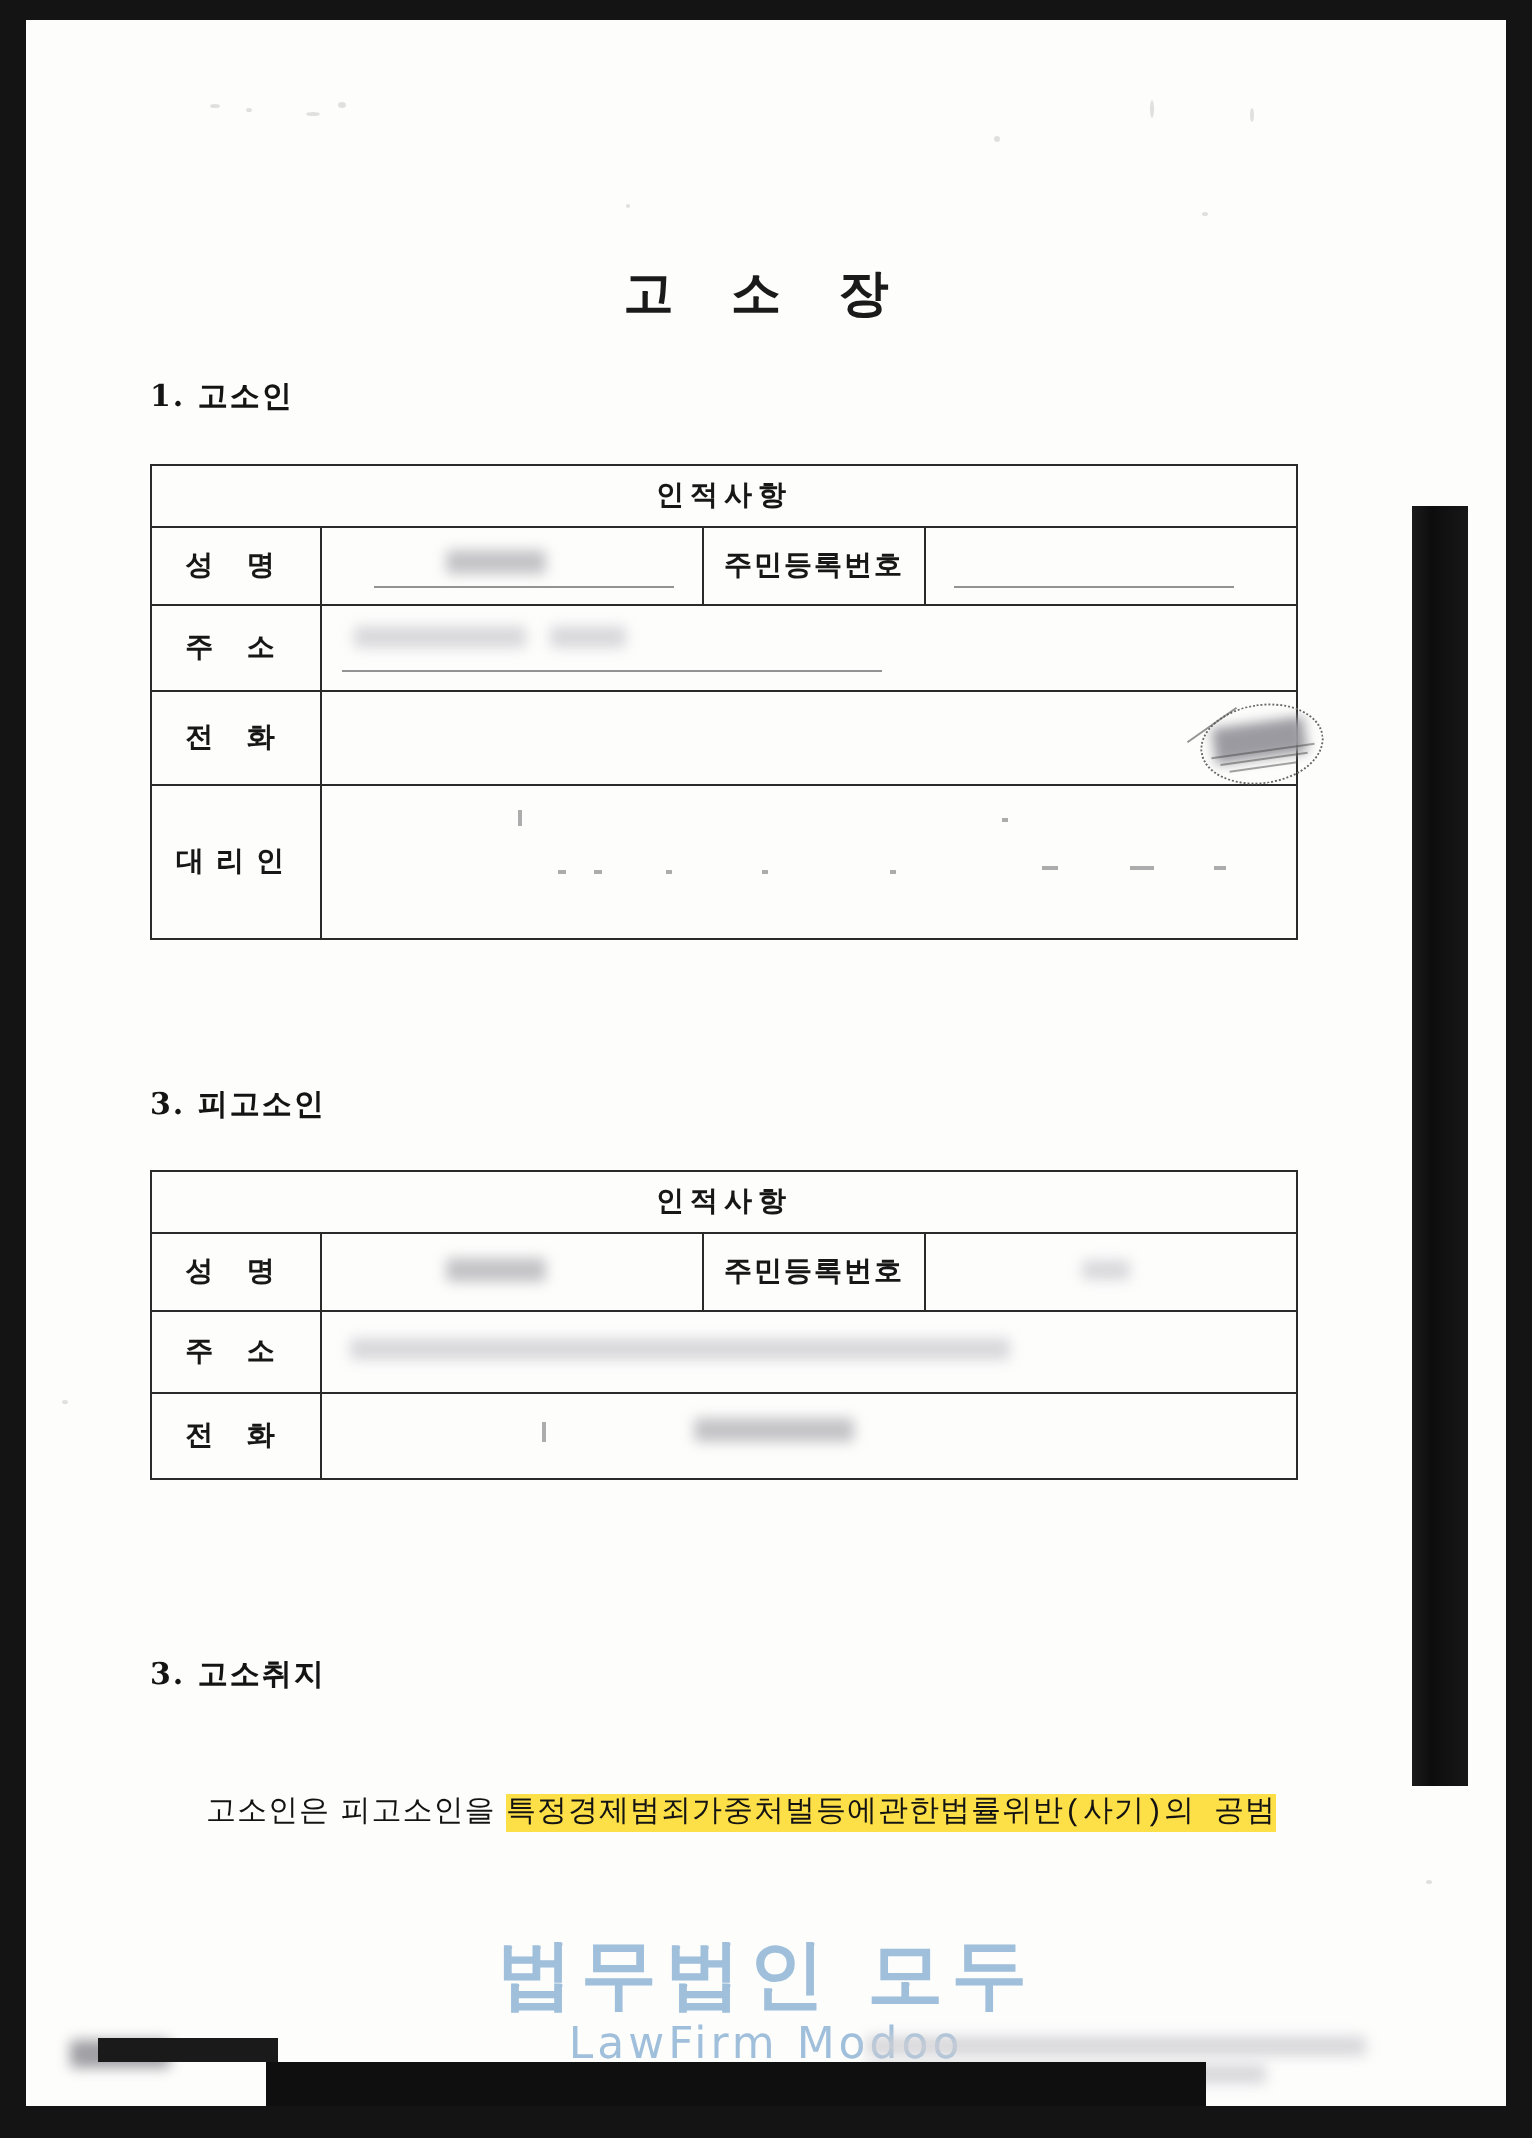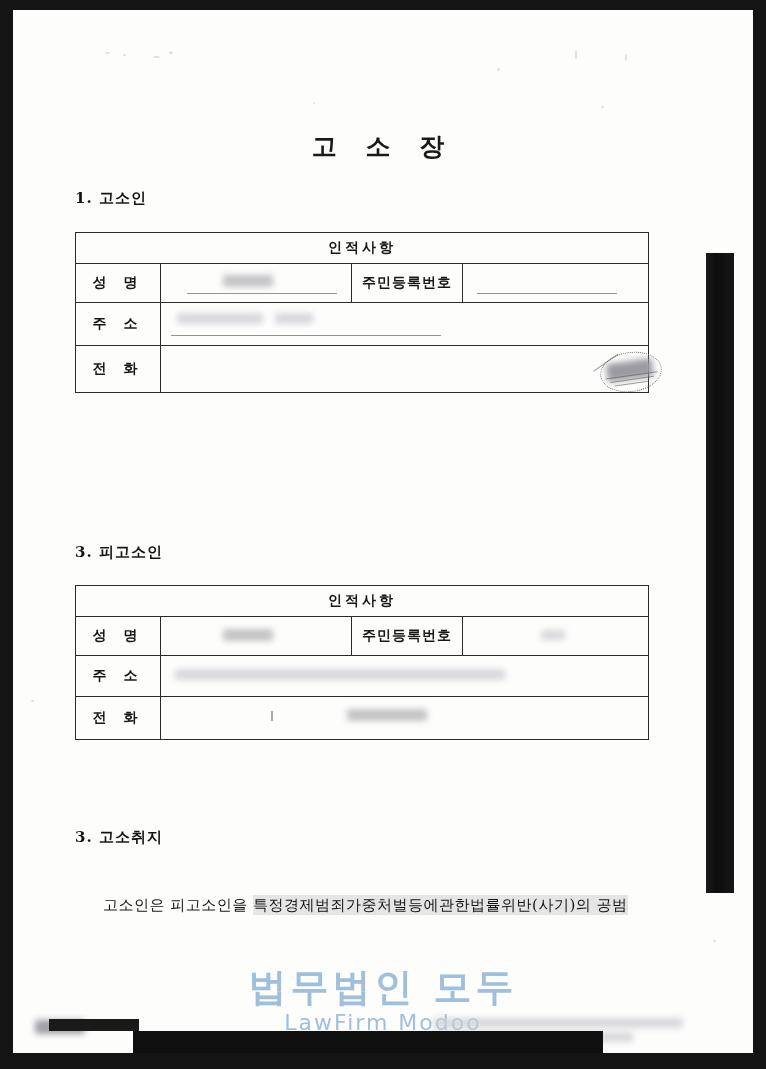--- a/index.html
+++ b/index.html
@@ -168,22 +168,23 @@
   .para {
     position: absolute;
     left: 90px;
     font-size: 15px;
     color: #131313;
     font-family: "DejaVu Serif", "Liberation Serif", serif;
     letter-spacing: 0.5px;
     white-space: nowrap;
   }
   .highlight {
-    background: #e5e5e5;
+    background: #fde047;
     padding: 1px 0;
+    font-family: Liberation Mono, monospace;
   }
 
   
   .watermark {
     position: absolute;
     left: 0;
     width: 740px;
     text-align: center;
     color: #7da8cf;
     opacity: .72;
@@ -246,20 +247,35 @@
         <td class="val" colspan="3">
           <div class="redact light" style="left:16px;top:10px;width:86px;height:11px;"></div>
           <div class="redact light" style="left:114px;top:10px;width:38px;height:11px;"></div>
           <div class="stroke" style="left:10px;top:32px;width:270px;"></div>
         </td>
       </tr>
       <tr>
         <td class="lbl" style="height:46px;">전 화</td>
         <td class="val" colspan="3"></td>
       </tr>
+      <tr>
+        <td class="lbl" style="height:76px;">대리인</td>
+        <td class="val" colspan="3">
+          <div class="speckle" style="left:98px;top:12px;width:2px;height:8px;background:#6a6a6a;border-radius:0;"></div>
+          <div class="speckle" style="left:118px;top:42px;width:4px;height:2px;background:#6a6a6a;border-radius:0;"></div>
+          <div class="speckle" style="left:136px;top:42px;width:4px;height:2px;background:#6a6a6a;border-radius:0;"></div>
+          <div class="speckle" style="left:172px;top:42px;width:3px;height:2px;background:#6a6a6a;border-radius:0;"></div>
+          <div class="speckle" style="left:220px;top:42px;width:3px;height:2px;background:#6a6a6a;border-radius:0;"></div>
+          <div class="speckle" style="left:284px;top:42px;width:3px;height:2px;background:#6a6a6a;border-radius:0;"></div>
+          <div class="speckle" style="left:340px;top:16px;width:3px;height:2px;background:#6a6a6a;border-radius:0;"></div>
+          <div class="speckle" style="left:360px;top:40px;width:8px;height:2px;background:#6a6a6a;border-radius:0;"></div>
+          <div class="speckle" style="left:404px;top:40px;width:12px;height:2px;background:#6a6a6a;border-radius:0;"></div>
+          <div class="speckle" style="left:446px;top:40px;width:6px;height:2px;background:#6a6a6a;border-radius:0;"></div>
+        </td>
+      </tr>
     </tbody>
       </table>
 
     <div class="seal" style="left:587px; top:342px;">
       <div class="seal-line" style="left:4px;top:22px;width:52px;"></div>
       <div class="seal-line" style="left:8px;top:26px;width:44px;"></div>
       <div class="seal-line" style="left:12px;top:30px;width:34px;"></div>
     </div>
     <div class="stroke" style="left:578px;top:352px;width:30px;transform:rotate(-35deg);"></div>
 

